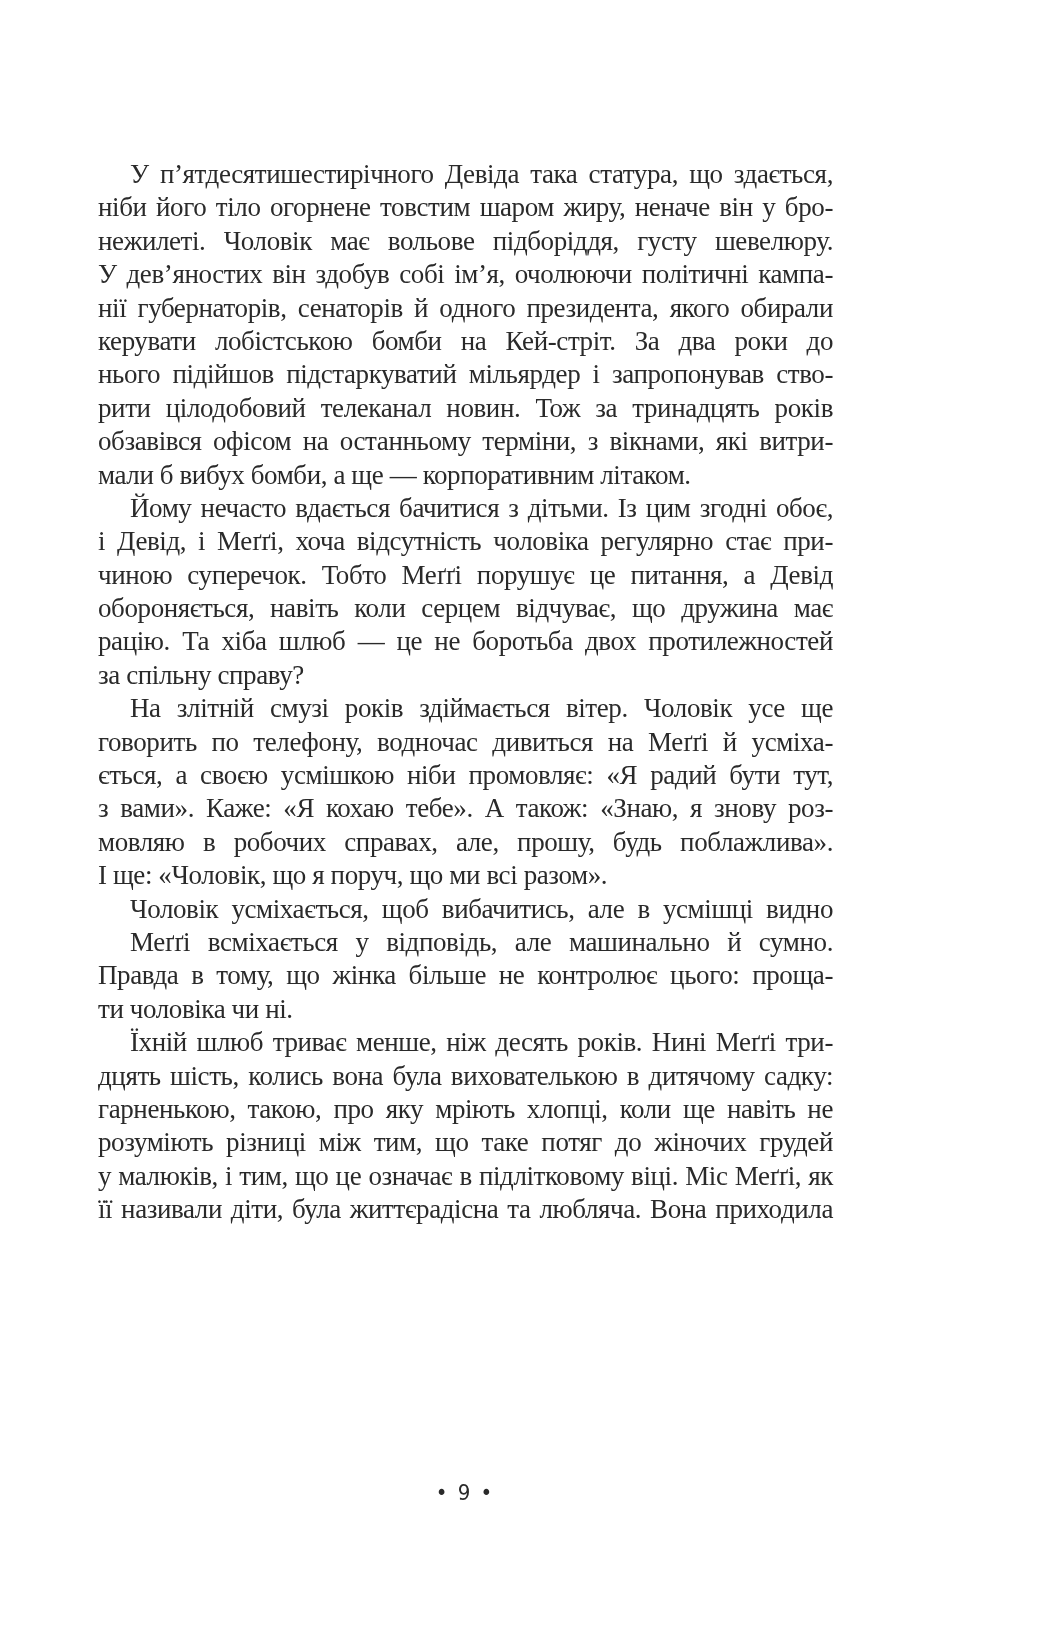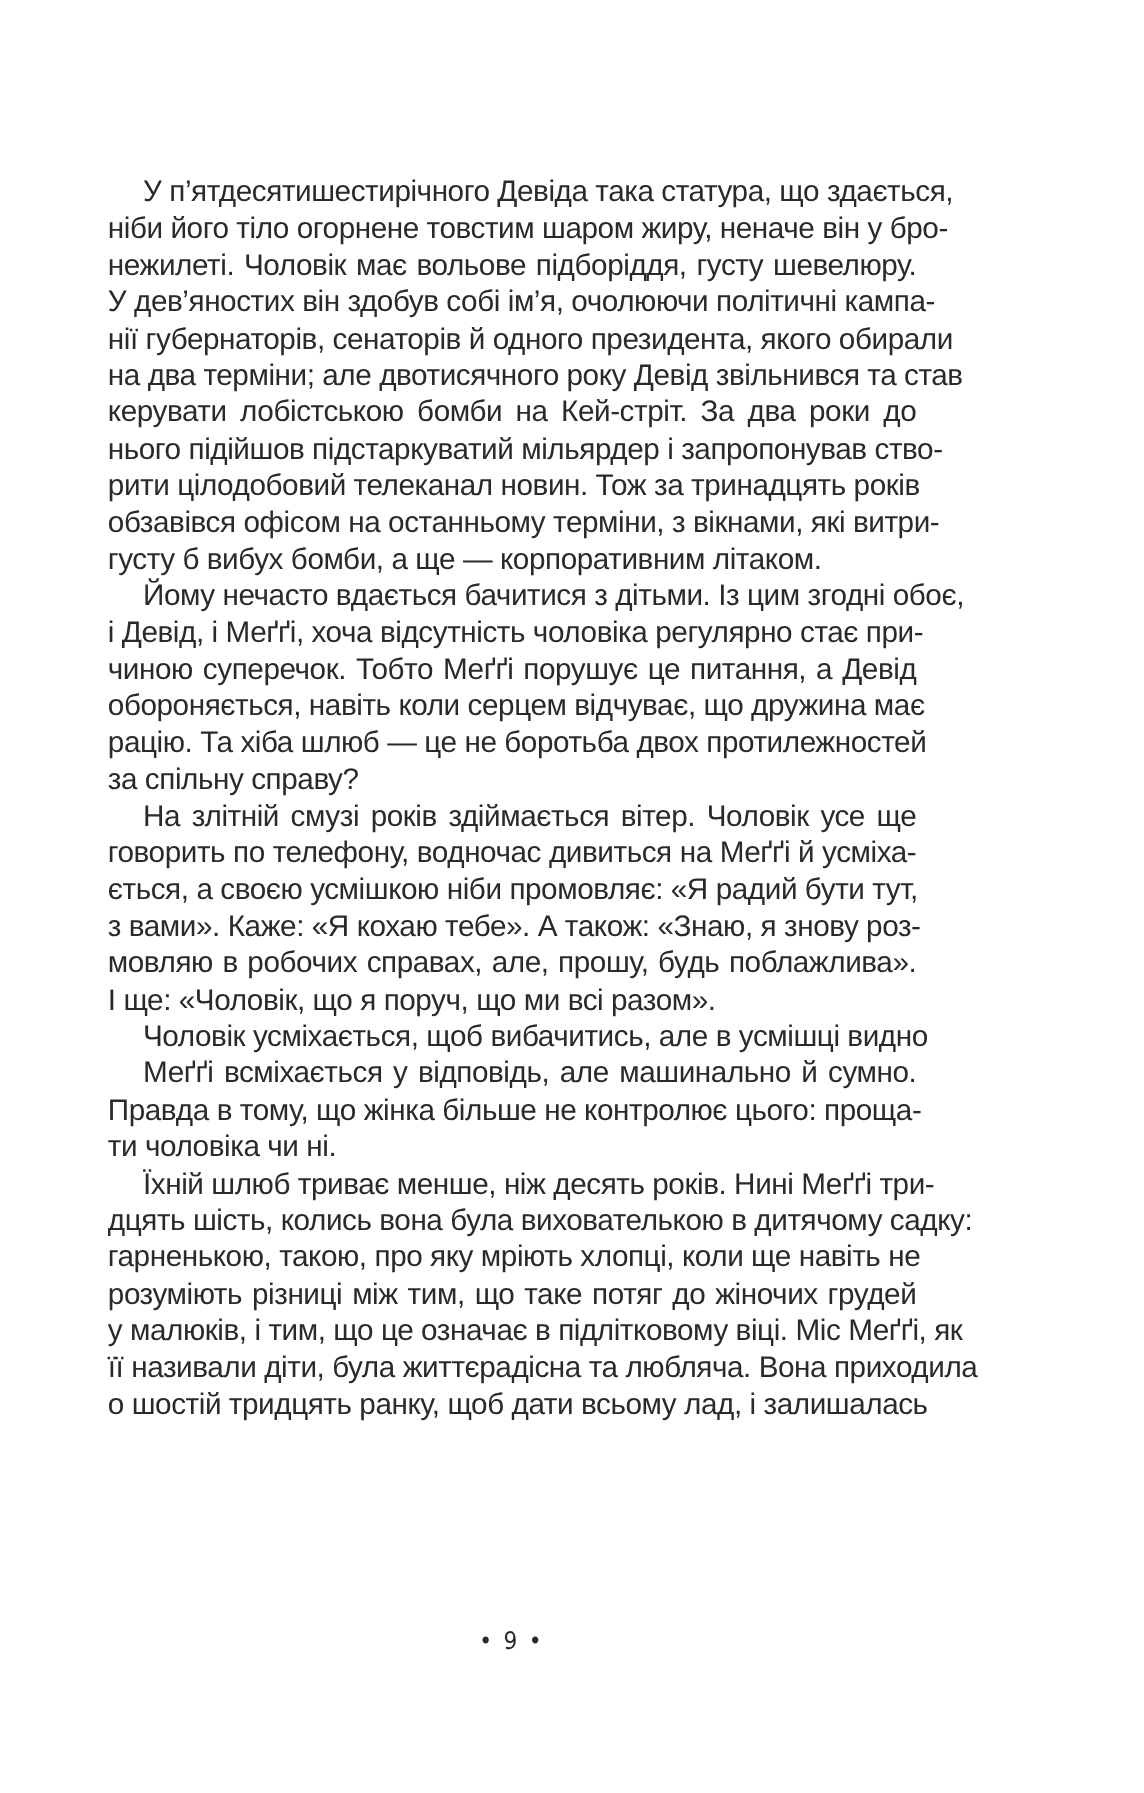--- a/index.html
+++ b/index.html
@@ -19,21 +19,21 @@
       top: 0;
       width: 1040px;
       height: 1630px;
       background: #ffffff;
     }
     .text-block {
       position: absolute;
       left: 98px;
       top: 158px;
       width: 735px;
-      font-family: Liberation Sans, sans-serif;
+      font-family: Liberation Serif, serif;
       font-size: 27px;
       line-height: 33.4px;
       color: #2a2a2a;
       letter-spacing: -0.4px;
     }
     .line {
       display: block;
       white-space: nowrap;
       text-align: justify;
       text-align-last: justify;
@@ -62,26 +62,25 @@
 <body>
 
 <div class="page">
   <div class="text-block" id="text-block">
       <div class="paragraph">
         <span class="line indent">У п’ятдесятишестирічного Девіда така статура, що здається,</span>
         <span class="line">ніби його тіло огорнене товстим шаром жиру, неначе він у бро-</span>
         <span class="line">нежилеті. Чоловік має вольове підборіддя, густу шевелюру.</span>
         <span class="line">У дев’яностих він здобув собі ім’я, очолюючи політичні кампа-</span>
         <span class="line">нії губернаторів, сенаторів й одного президента, якого обирали</span>
-        <span class="line">на два терміни; але двотисячного року Девід звільнився та став</span>
         <span class="line">керувати лобістською бомби на Кей-стріт. За два роки до</span>
         <span class="line">нього підійшов підстаркуватий мільярдер і запропонував ство-</span>
         <span class="line">рити цілодобовий телеканал новин. Тож за тринадцять років</span>
         <span class="line">обзавівся офісом на останньому терміни, з вікнами, які витри-</span>
-        <span class="line last">густу б вибух бомби, а ще — корпоративним літаком.</span>
+        <span class="line last">мали б вибух бомби, а ще — корпоративним літаком.</span>
       </div>
       <div class="paragraph">
         <span class="line indent">Йому нечасто вдається бачитися з дітьми. Із цим згодні обоє,</span>
         <span class="line">і Девід, і Меґґі, хоча відсутність чоловіка регулярно стає при-</span>
         <span class="line">чиною суперечок. Тобто Меґґі порушує це питання, а Девід</span>
         <span class="line">обороняється, навіть коли серцем відчуває, що дружина має</span>
         <span class="line">рацію. Та хіба шлюб — це не боротьба двох протилежностей</span>
         <span class="line last">за спільну справу?</span>
       </div>
       <div class="paragraph">
@@ -100,17 +99,16 @@
         <span class="line">Правда в тому, що жінка більше не контролює цього: проща-</span>
         <span class="line last">ти чоловіка чи ні.</span>
       </div>
       <div class="paragraph">
         <span class="line indent">Їхній шлюб триває менше, ніж десять років. Нині Меґґі три-</span>
         <span class="line">дцять шість, колись вона була вихователькою в дитячому садку:</span>
         <span class="line">гарненькою, такою, про яку мріють хлопці, коли ще навіть не</span>
         <span class="line">розуміють різниці між тим, що таке потяг до жіночих грудей</span>
         <span class="line">у малюків, і тим, що це означає в підлітковому віці. Міс Меґґі, як</span>
         <span class="line">її називали діти, була життєрадісна та любляча. Вона приходила</span>
-        <span class="line">о шостій тридцять ранку, щоб дати всьому лад, і залишалась</span>
       </div>
     </div>
   <div class="page-number">• 9 •</div>
 </div>
 
 </body></html>

